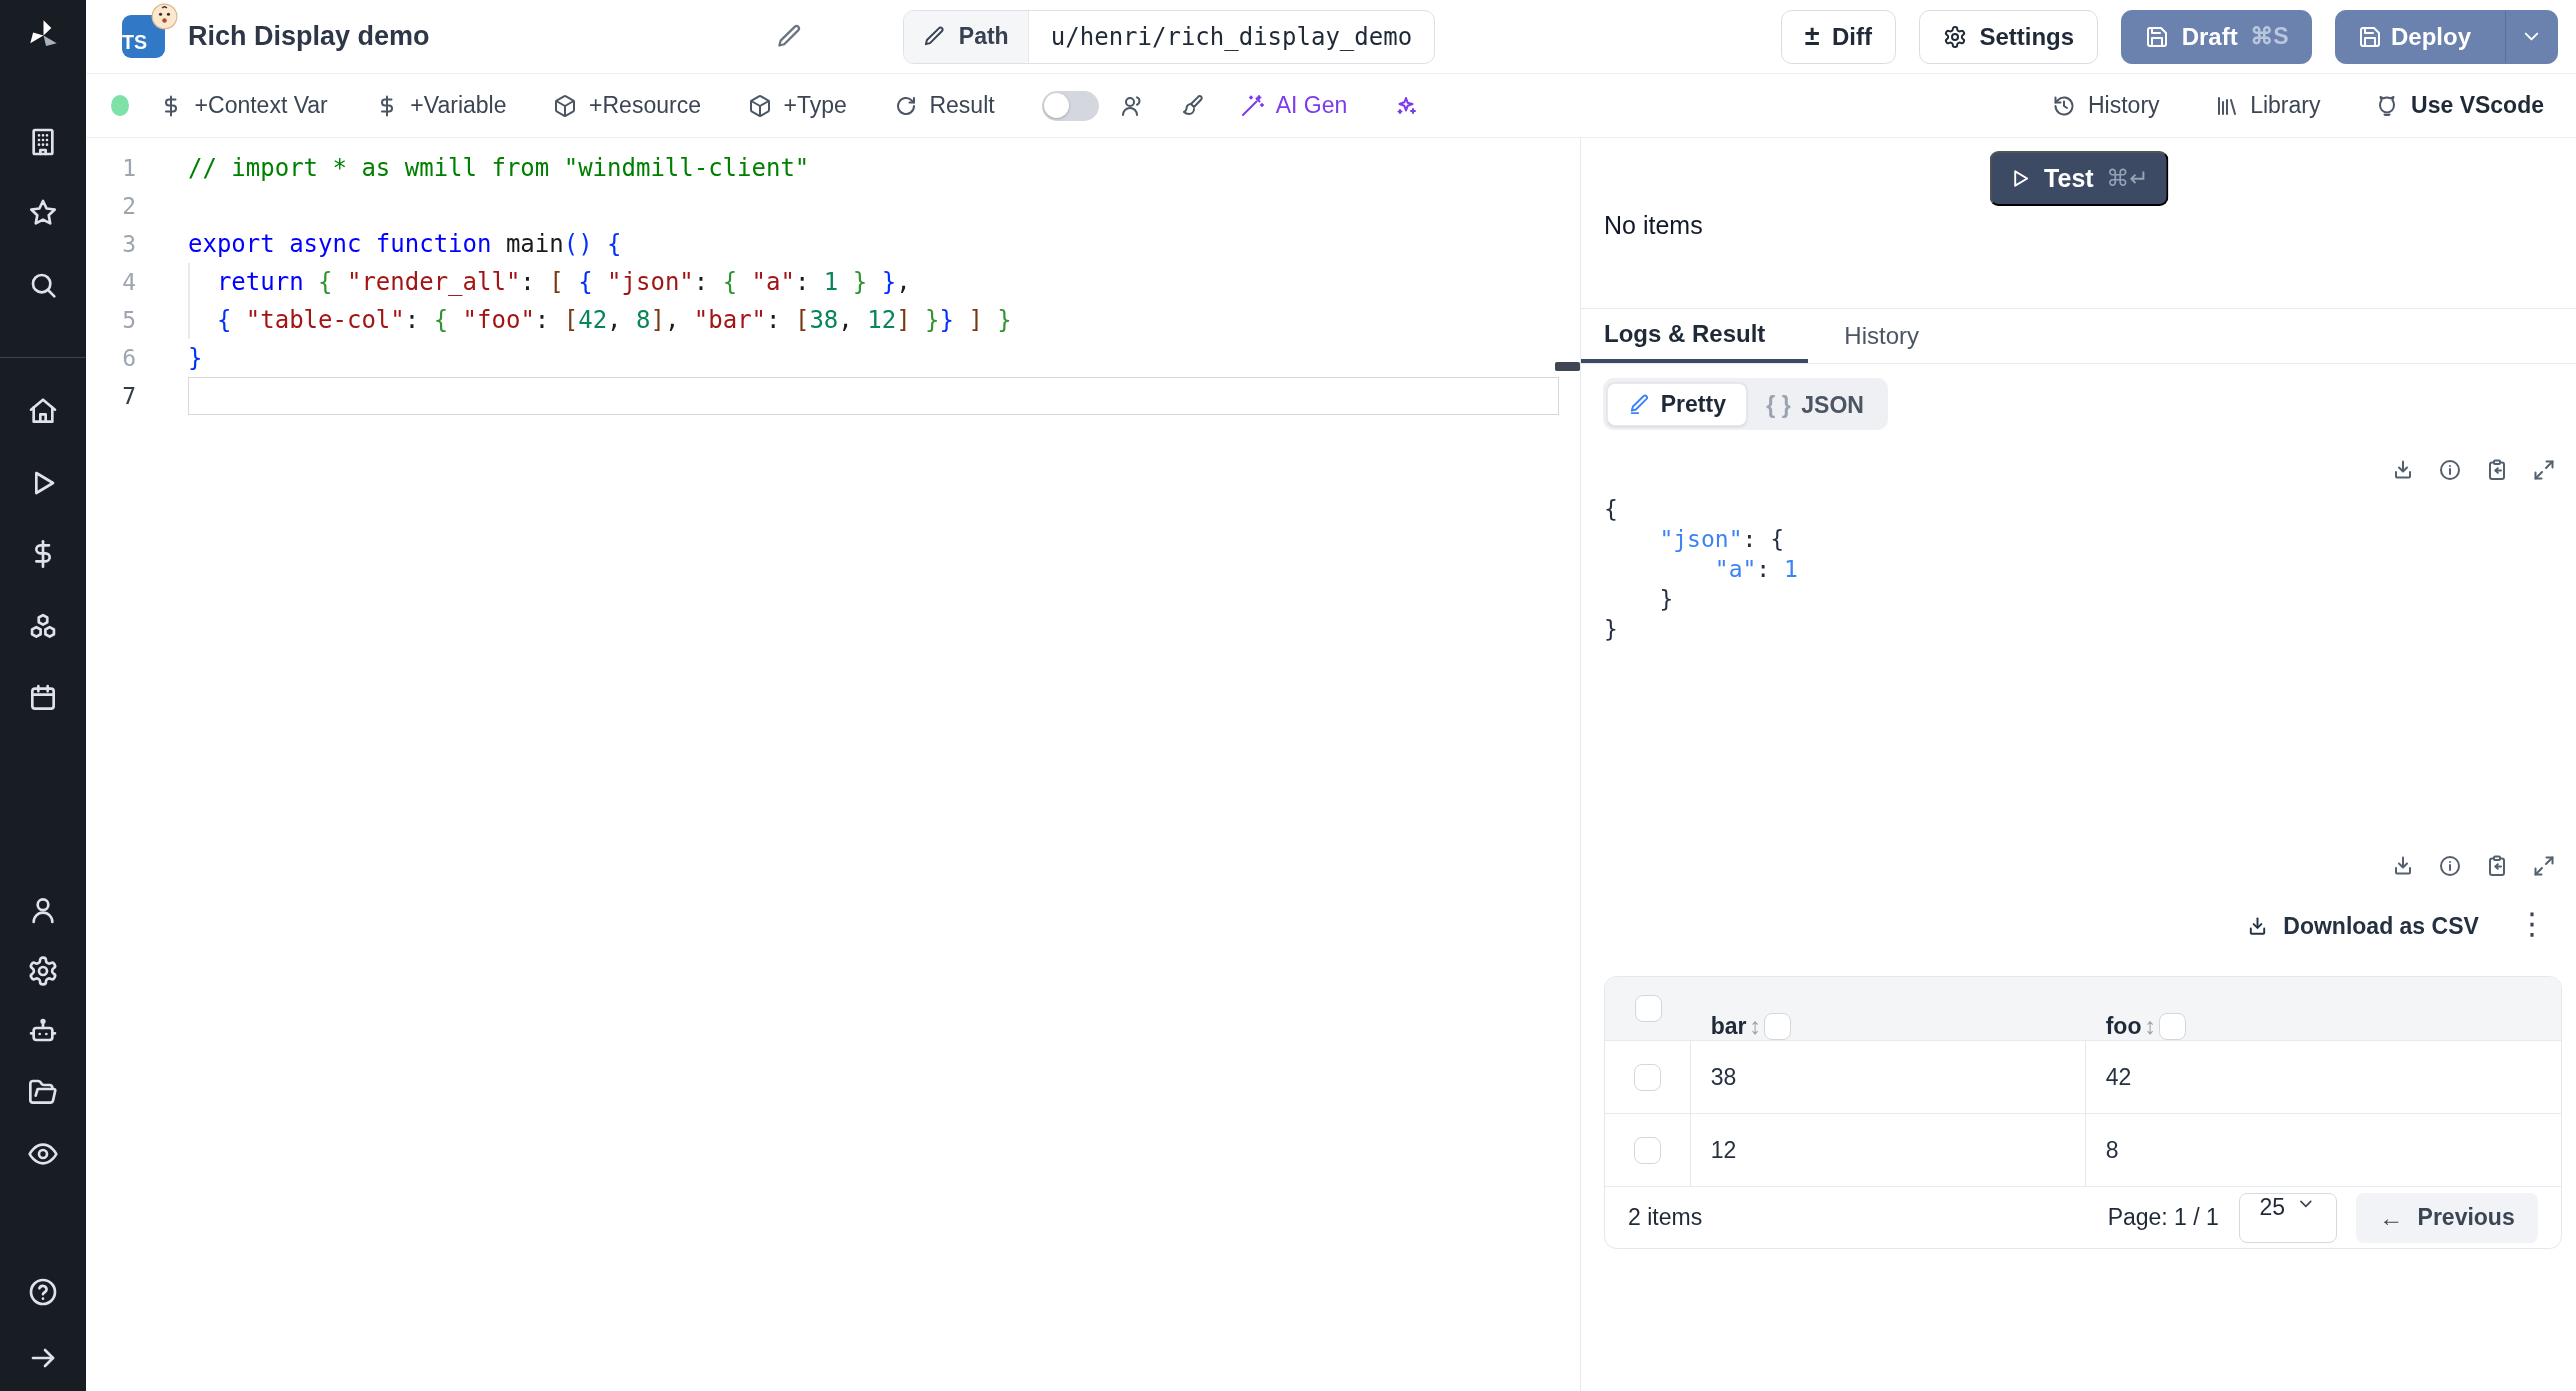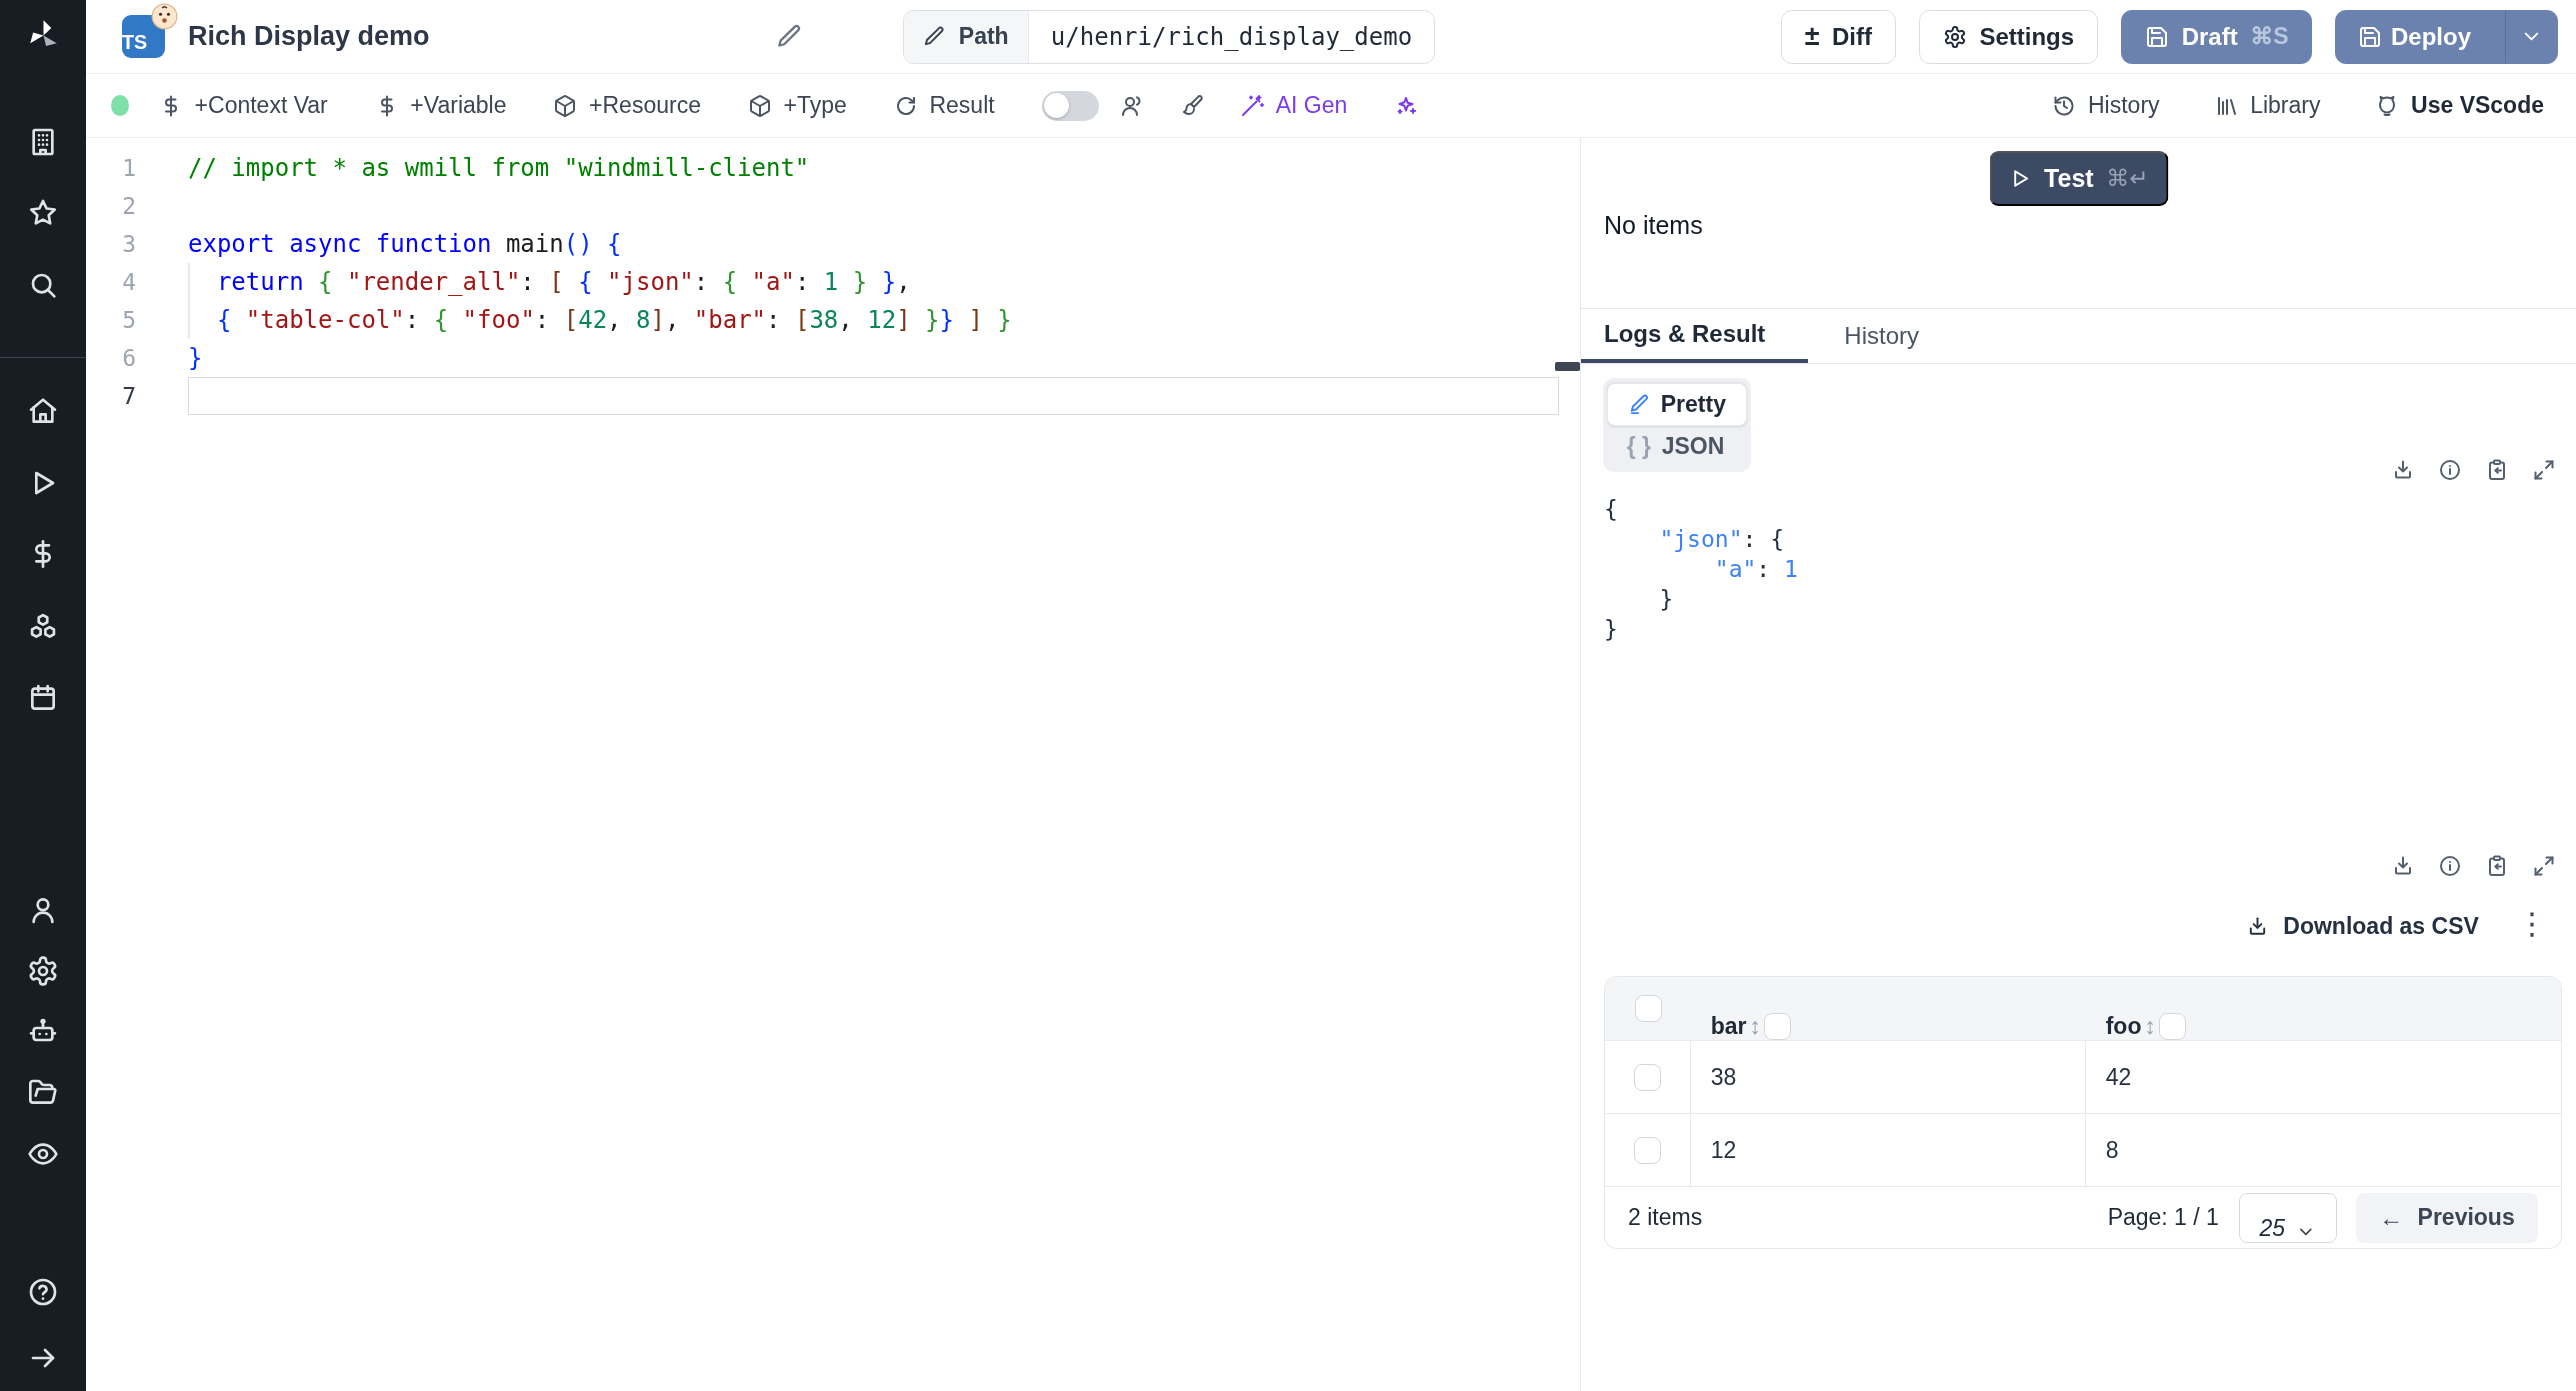--- a/index.html
+++ b/index.html
@@ -76,21 +76,21 @@
   .rpanel { width:996px; flex:none; border-left:1.8px solid #e7e9ee; position:relative; }
   .test-btn { position:absolute; top:12.5px; left:50%; transform:translateX(-50%); width:179px; height:55px; background:#3d4a63; border-radius:9px; display:flex; align-items:center; justify-content:center; gap:12.5px; color:#fff; cursor:pointer; }
   .test-btn svg { width:23px; height:23px; }
   .test-label { font-size:25px; font-weight:700; }
   .test-short { font-size:23px; color:#95a1b5; }
   .no-inputs { position:absolute; top:73px; left:23px; font-size:25px; color:#111827; }
   .rp-div { position:absolute; top:170px; left:0; right:0; height:0.9px; background:#e7e9ee; }
   .tabs { position:absolute; top:171px; left:0; right:0; height:55px; display:flex; border-bottom:0.9px solid #e7e9ee; }
   .tab { display:flex; align-items:center; font-size:24px; color:#4b5563; padding:0 36px; cursor:pointer; }
   .tab.active { color:#1f2937; font-weight:600; padding:0 43px 0 23px; border-bottom:4.5px solid #3d4a63; }
-  .seg { position:absolute; top:240px; left:21.5px; display:inline-flex; align-items:flex-start; background:#eef0f3; border-radius:10.7px; padding:4.5px;flex-direction:column; }
+  .seg { position:absolute; top:240px; left:21.5px; display:inline-flex; align-items:flex-end; background:#eef0f3; border-radius:10.7px; padding:4.5px; }
   .seg-btn { display:flex; align-items:center; gap:10.7px; font-size:23px; padding:7.2px 19.7px; border-radius:8px; color:#4b5563; font-weight:600; cursor:pointer; }
   .seg-btn.active { background:#fff; color:#1f2937; box-shadow:0 0.9px 2.7px rgba(0,0,0,.12); border:0.9px solid #e7e9ee; }
   .seg-btn svg { width:22.4px; height:22.4px; color:#3b82f6; }
   .brace-glyph { color:#9aa3af; font-weight:700; }
   .icrow { position:absolute; right:19.7px; display:flex; gap:23px; color:#55606f; }
   .icrow svg { width:24px; height:24px; cursor:pointer; }
   .icrow.r1 { top:320px; } .icrow.r2 { top:716px; }
   .json-view { position:absolute; top:356px; left:23px; font-family:"DejaVu Sans Mono","Liberation Mono",monospace; font-size:23px; line-height:30px; white-space:pre; }
   .tok-d{color:#243042} .tok-b{color:#3b82f6}
 
@@ -110,21 +110,21 @@
   .tbody-row .cell:last-child { border-right:none; }
   .checkbox { width:27px; height:27px; border:1.8px solid #d2d7de; border-radius:8px; background:#fff; cursor:pointer; }
   .cell { align-self:stretch; display:flex; align-items:center; padding-left:19.7px; font-size:23px; color:#253041; }
   .col-bar { width:395px; flex:none; } .col-foo { flex:1; }
   .hcell { display:flex; align-items:flex-end; gap:3px; font-weight:700; color:#1f2937; }
   .sort { font-size:23px; color:#98a1ae; font-weight:400; cursor:pointer; }
   .tfoot { height:61px; display:flex; align-items:center; padding:0 23px; }
   .tfoot-items { font-size:23px; color:#1f2937; }
   .tfoot-right { margin-left:auto; display:flex; align-items:center; gap:19.7px; }
   .page-label { font-size:23px; color:#1f2937; }
-  .pgsize { display:flex; align-items:flex-end; justify-content:center; gap:10.7px; width:98px; height:50px; border:1.8px solid #d6dae0; border-radius:8px; font-size:23px; color:#1f2937; cursor:pointer; background:#fff;font-style:italic; }
+  .pgsize { display:flex; align-items:flex-start; justify-content:center; gap:10.7px; width:98px; height:50px; border:1.8px solid #d6dae0; border-radius:8px; font-size:23px; color:#1f2937; cursor:pointer; background:#fff; }
   .pgsize svg { width:19.7px; height:19.7px; color:#3b4554; }
   .prev-btn { display:flex; align-items:center; gap:14.3px; height:50px; padding:0 23px; background:#f1f3f6; border-radius:8px; font-size:23px; font-weight:600; color:#3b4554; cursor:pointer; }
   .arrow-glyph { font-size:24px; }
 </style>
 </head>
 <body>
 
 <svg width="0" height="0" style="position:absolute">
   <defs>
     <g id="i-pencil">

